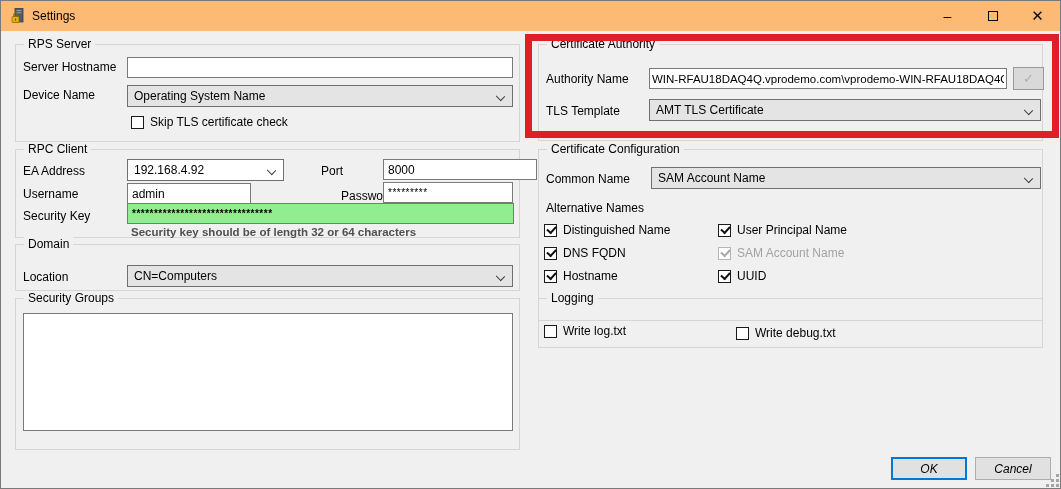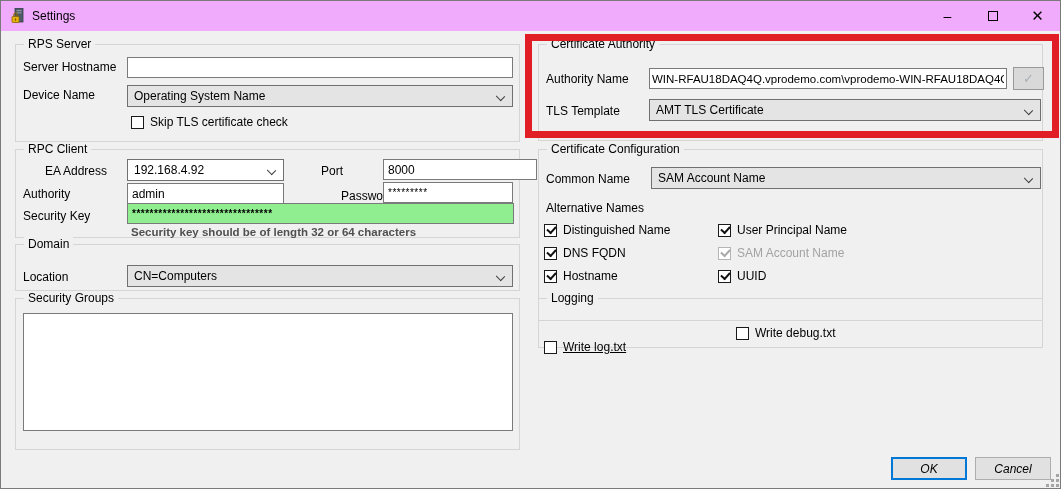--- a/index.html
+++ b/index.html
@@ -5,21 +5,21 @@
   * { margin:0; padding:0; box-sizing:border-box; }
   html,body { background:#ffffff; }
   body { font-family:"Liberation Sans","DejaVu Sans",sans-serif; font-size:12px; color:#000; }
 
   .window {
     position:relative; width:1061px; height:489px;
     background:#f0f0f0; border:1px solid #7a7a7a; overflow:hidden;
   }
   .titlebar {
     position:absolute; left:0; top:0; width:100%; height:30px;
-    background:#f0abfc; display:flex; align-items:center;
+    background:#fdba74; display:flex; align-items:center;
   }
   .title-icon { position:absolute; left:9px; top:7px; width:16px; height:16px; }
   .title-text { position:absolute; left:31px; top:8px; font-size:12px; color:#000; }
   .caption-btns { position:absolute; right:0; top:0; height:30px; display:flex; }
   .cap-btn { width:45px; height:30px; display:flex; align-items:center; justify-content:center;
     font-size:13px; color:#000; background:transparent; }
 
   .client { position:absolute; left:0; top:30px; width:1061px; height:459px; background:#f0f0f0; }
 
   .groupbox { position:absolute; border:1px solid #d5d5d5; background:transparent; }
@@ -95,29 +95,29 @@
       <span class="chev"></span>
     </div>
     <div class="cb" style="left:130px; top:84px;">
       <span class="box"></span>
       <span class="cb-lbl">Skip TLS certificate check</span>
     </div>
 
     <div class="groupbox" style="left:14px; top:118px; width:505px; height:89px;">
       <span class="group-title">RPC Client</span>
     </div>
-    <span class="lbl" style="left:22px; top:133px;margin-left:22px;">EA Address</span>
+    <span class="lbl" style="left:22px; top:133px;">EA Address</span>
     <div class="combo" style="left:126px; top:128px; width:157px; background:#fff;">
       <span>192.168.4.92</span>
       <span class="chev"></span>
     </div>
     <span class="lbl" style="left:320px; top:133px;">Port</span>
     <input class="tbox" style="left: 382px; top: 128px; width: 154px;" value="8000">
-    <span class="lbl" style="left:22px; top:156px;">Authority</span>
-    <input class="tbox" style="left: 126px; top: 152px; width: 157px;" value="admin">
+    <span class="lbl" style="left:22px; top:156px;">Username</span>
+    <input class="tbox" style="left: 126px; top: 152px; width: 124px;" value="admin">
     <span class="lbl" style="left:320px; top:158px;margin-left:20px;">Password</span>
     <input class="tbox" style="left: 382px; top: 151px; width: 130px; font-size: 10px; letter-spacing: 0.5px;" value="*********">
     <span class="lbl" style="left:22px; top:178px;">Security Key</span>
     <input class="tbox" style="left: 126px; top: 172px; width: 387px; background: rgb(144, 238, 144); font-size: 10px; font-weight: bold; letter-spacing: 0.5px;" value="********************************">
     <span class="hint" style="left:130px; top:195px;font-weight:bold;">Security key should be of length 32 or 64 characters</span>
 
     <div class="groupbox" style="left:14px; top:213px; width:505px; height:47px;">
       <span class="group-title">Domain</span>
     </div>
     <span class="lbl" style="left:22px; top:239px;">Location</span>
@@ -177,21 +177,21 @@
       <span class="cb-lbl">Hostname</span>
     </div>
     <div class="cb" style="left:717px; top:238px;">
       <span class="box checked"></span>
       <span class="cb-lbl">UUID</span>
     </div>
 
     <div class="groupbox" style="left:537px; top:267px; width:505px; height:50px;">
       <span class="group-title">Logging</span>
     </div>
-    <div class="cb" style="left:543px; top:309px;text-decoration:underline;">
+    <div class="cb" style="left:543px; top:293px;">
       <span class="box"></span>
       <span class="cb-lbl">Write log.txt</span>
     </div>
     <div class="cb" style="left:717px; top:295px;padding-left:18px;">
       <span class="box"></span>
       <span class="cb-lbl">Write debug.txt</span>
     </div>
 
     <div class="btn default" style="left:890px; top:426px;">
       <span>OK</span>

